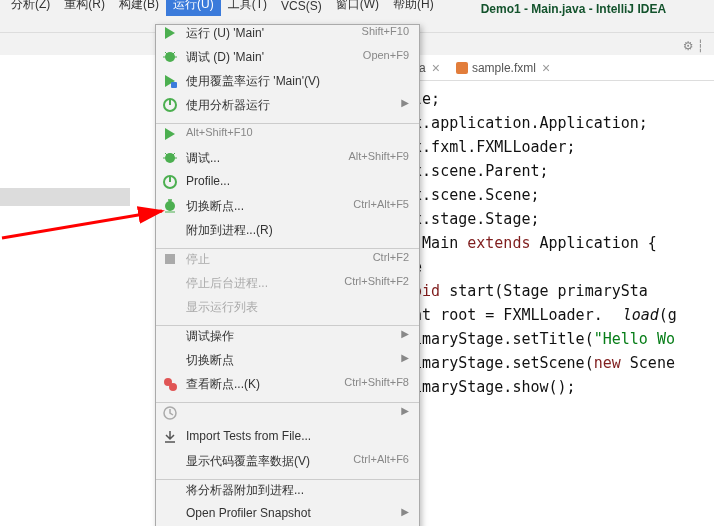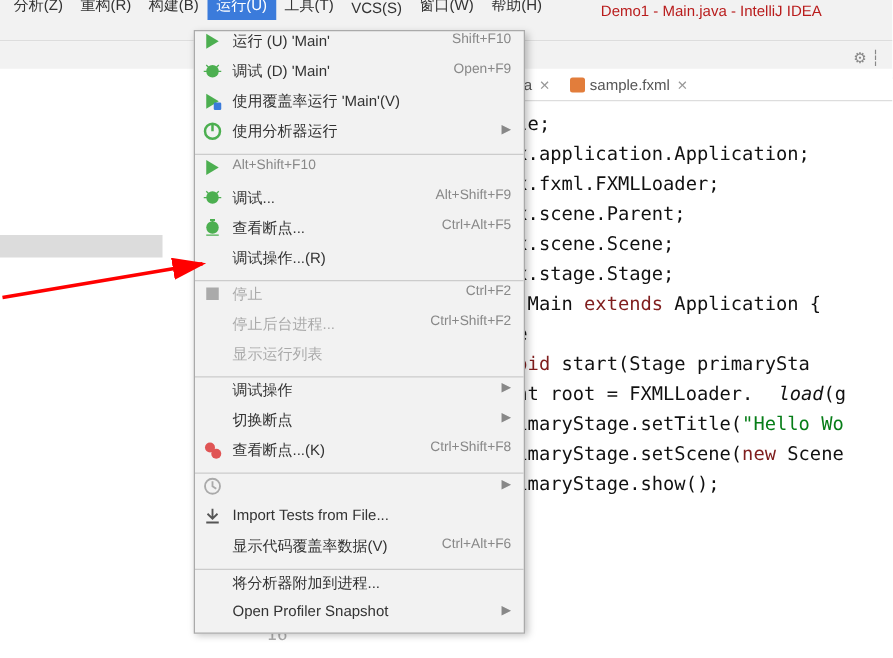--- a/index.html
+++ b/index.html
@@ -1,20 +1,20 @@
 <!DOCTYPE html>
 <html><head>
   <meta charset="utf-8">
   <style>
     * { margin:0; padding:0; box-sizing:border-box; }
     body { font-family:"Microsoft YaHei",Arial,sans-serif; font-size:12px; background:#fff; width:714px; height:526px; overflow:hidden; position:relative; color:#333; }
     .menubar { display:flex; background:#f2f2f2; height:24px; padding:16px 4px; border-bottom:1px solid #ddd; align-items:flex-end; }
     .menubar .item { padding:3px 7px; cursor:pointer; }
     .menubar .item.active { background:#3b7bdb; color:#fff; }
-    .title { color:#b91c1c; margin-left:40px; }
+    .title { color:#14532d; margin-left:40px;font-weight:bold; }
     .toolbar { height:30px; background:#f2f2f2; border-bottom:1px solid #ddd; position:relative; }
     .toolbar .pin { position:absolute; right:10px; top:6px; color:#888; }
     .dropdown { position:absolute; left:155px; top:24px; width:265px; background:#f2f2f2; border:1px solid #aaa; box-shadow:2px 2px 6px rgba(0,0,0,0.25); z-index:10; }
     .dropdown .mi { display:flex; align-items:flex-start; height:24px; padding:0 10px 0 6px; color:#333; }
     .dropdown .mi .ic { width:16px; height:16px; margin-right:8px; display:flex; align-items:center; justify-content:center; flex-shrink:0; }
     .dropdown .mi .lab { flex:1; }
     .dropdown .mi .sc { color:#888; font-size:11px; }
     .dropdown .mi .sub { color:#888; font-size:10px; margin-left:auto; }
     .dropdown .mi.disabled { color:#aaa; }
     .dropdown .sep { height:1px; background:#ccc; margin:2px 0; }
@@ -116,31 +116,40 @@
           <line x1="3" y1="3" x2="5" y2="5" stroke="#4caf50"></line>
           <line x1="13" y1="3" x2="11" y2="5" stroke="#4caf50"></line>
         </svg>
       </span>
       <span class="lab">调试...</span>
       <span class="sc">Alt+Shift+F9</span>
     </div>
     <div class="mi">
       <span class="ic">
         <svg class="icon">
+          <circle cx="8" cy="8" r="6" fill="none" stroke="#4caf50" stroke-width="2"></circle>
+          <line x1="8" y1="8" x2="8" y2="3" stroke="#4caf50" stroke-width="2"></line>
+        </svg>
+      </span>
+      <span class="lab">Profile...</span>
+    </div>
+    <div class="mi">
+      <span class="ic">
+        <svg class="icon">
           <circle cx="8" cy="8" r="5" fill="#4caf50"></circle>
           <path d="M6 2 L10 2 M8 2 L8 5" stroke="#4caf50" stroke-width="1.5"></path>
           <path d="M3 14 L13 14" stroke="#4caf50"></path>
         </svg>
       </span>
-      <span class="lab">查看断点...</span>
+      <span class="lab">切换断点...</span>
       <span class="sc">Ctrl+Alt+F5</span>
     </div>
     <div class="mi">
       <span class="ic"></span>
-      <span class="lab">调试操作...(R)</span>
+      <span class="lab">附加到进程...(R)</span>
     </div>
     <div class="sep"></div>
     <div class="mi disabled">
       <span class="ic">
         <svg class="icon">
           <rect x="3" y="3" width="10" height="10" fill="#aaa"></rect>
         </svg>
       </span>
       <span class="lab">停止</span>
       <span class="sc">Ctrl+F2</span>

